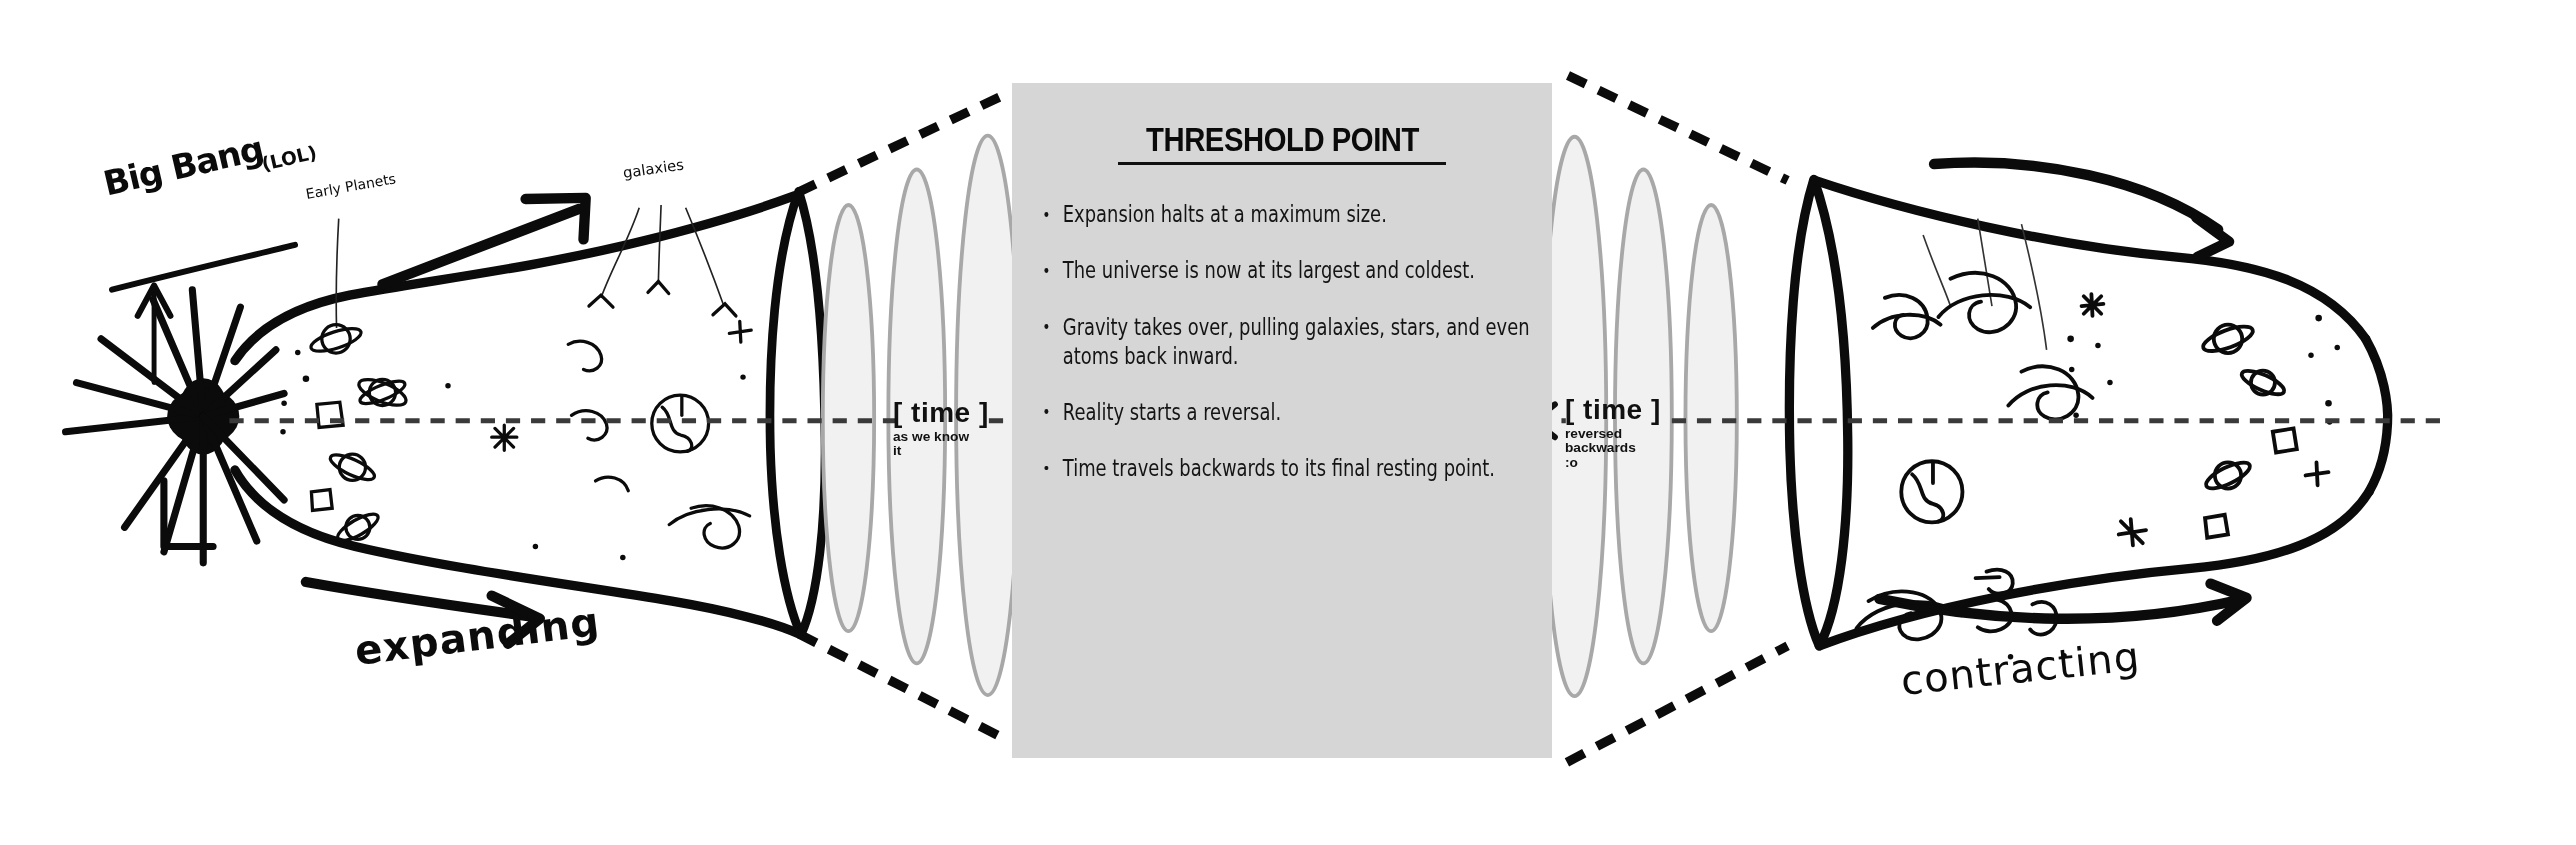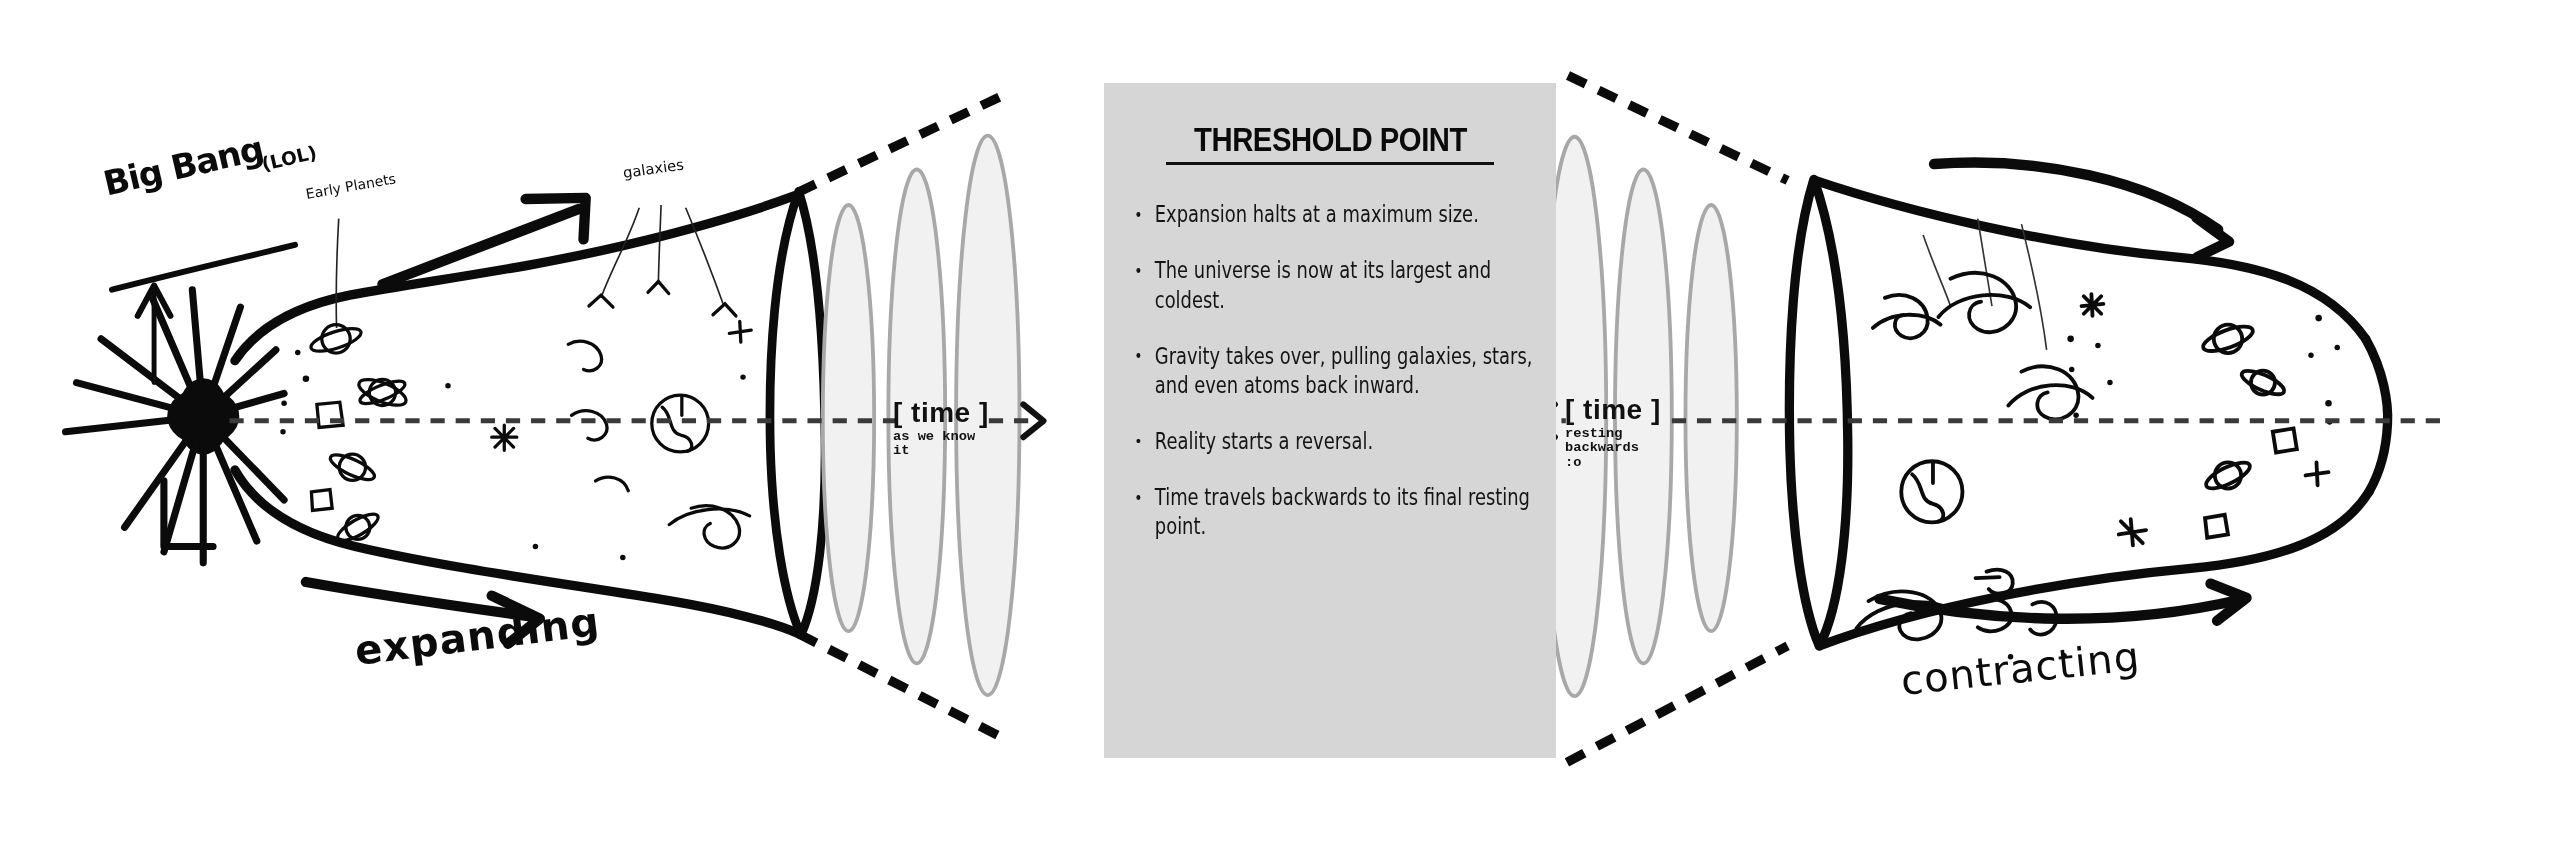--- a/index.html
+++ b/index.html
@@ -3,21 +3,21 @@
 <meta charset="utf-8">
 <style>
   html,body{margin:0;padding:0;background:#fff;}
   body{width:2576px;height:846px;position:relative;overflow:hidden;
        font-family:"Liberation Sans",sans-serif;}
   #stage{position:absolute;left:0;top:0;width:2576px;height:846px;background:#ffffff;}
   svg.art{position:absolute;left:0;top:0;width:2576px;height:846px;overflow:visible;}
 
   
   #panel{
-    position:absolute;left:1104px;top:83px;width:452px;height:675px;
+    position:absolute;left:1012px;top:83px;width:540px;height:675px;
     background:#d6d6d6;box-sizing:border-box;
     padding:25px 29.5px 0 29.5px;
   }
   #panel-title{
     font-family:"Liberation Sans",sans-serif;
     font-weight:bold;font-size:34px;letter-spacing:-0.5px;
     color:#0a0a0a;text-align:center;
     transform:scaleX(.86);transform-origin:50% 50%;
     margin:14px 0 0 0;line-height:1;
   }
@@ -35,21 +35,21 @@
     border-radius:50%;background:#141414;
   }
 
   
   .timelabel{position:absolute;color:#111;}
   .timelabel .tl-main{
     font-family:"Liberation Sans",sans-serif;
     font-weight:bold;font-size:28px;letter-spacing:0.5px;white-space:nowrap;line-height:1;
   }
   .timelabel .tl-sub{
-    font-family:Liberation Mono, monospace;
+    font-family:Liberation Sans, sans-serif;
     font-weight:bold;font-size:13.7px;line-height:1.06;white-space:pre-line;margin-top:2.7px;
   }
   #time-left{left:893px;top:399px;}
   #time-right{left:1565px;top:396px;}
 
   
   .hand{position:absolute;color:#0b0b0b;white-space:nowrap;
         font-family:"DejaVu Sans",sans-serif;}
   #hw-bigbang{left:104px;top:164px;font-size:34px;font-weight:bold;
               transform:rotate(-13deg);transform-origin:0 50%;letter-spacing:-1.1px;}
@@ -292,21 +292,21 @@
   <div class="hand" id="hw-contracting">contracting</div>
 
   <div class="timelabel" id="time-left">
     <div class="tl-main">[ time ]</div>
     <div class="tl-sub">as we know
 it</div>
   </div>
 
   <div class="timelabel" id="time-right">
     <div class="tl-main">[ time ]</div>
-    <div class="tl-sub">resting
+    <div class="tl-sub">reversed
 backwards
 :o</div>
   </div>
 
   <div id="panel">
     <div id="panel-title">THRESHOLD POINT</div>
     <div id="title-rule"></div>
     <ul class="bullets">
       <li>
         <span class="dot"></span>

